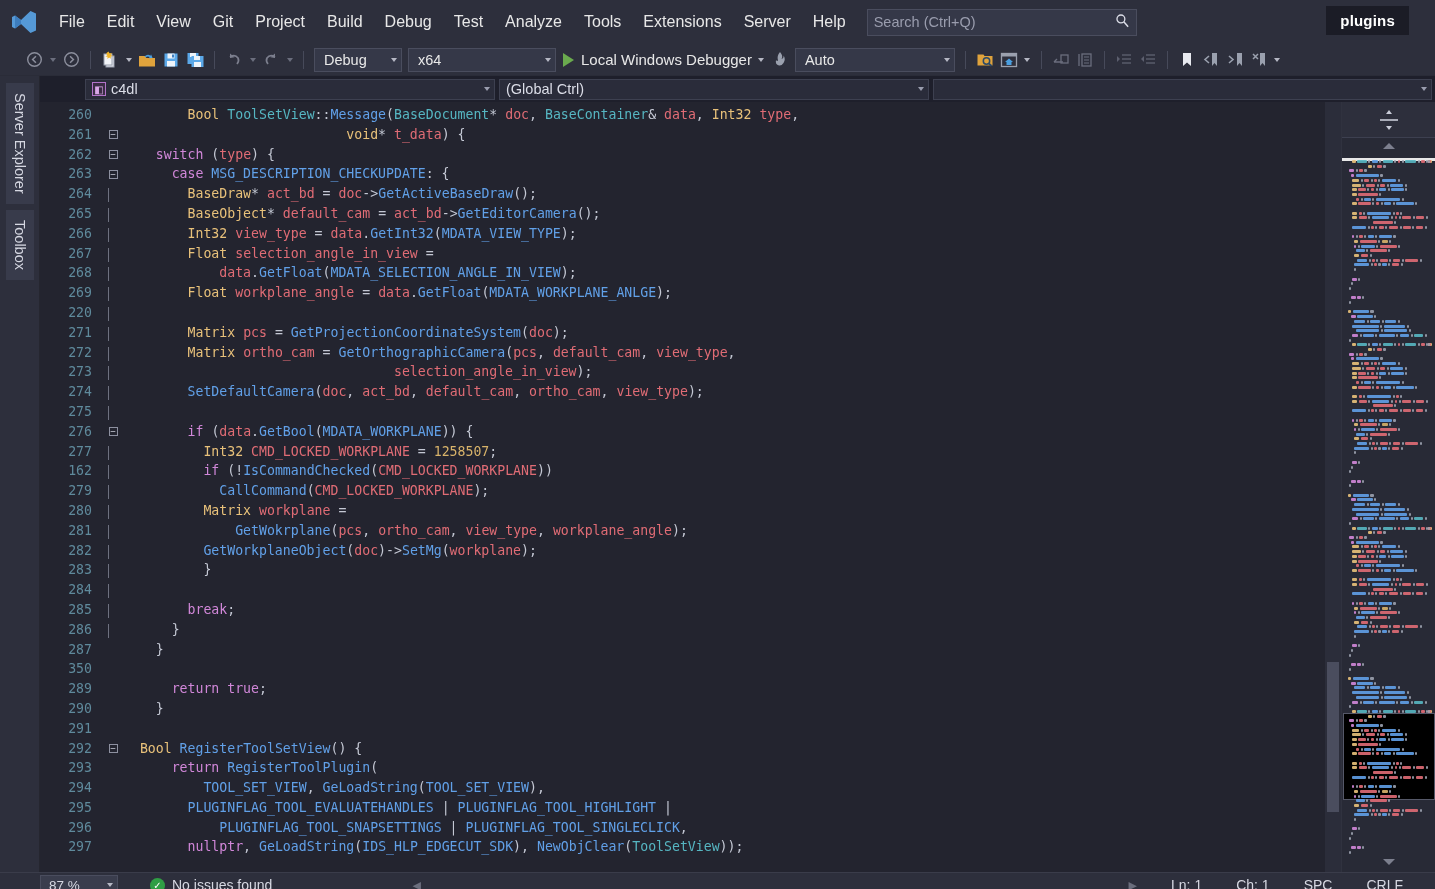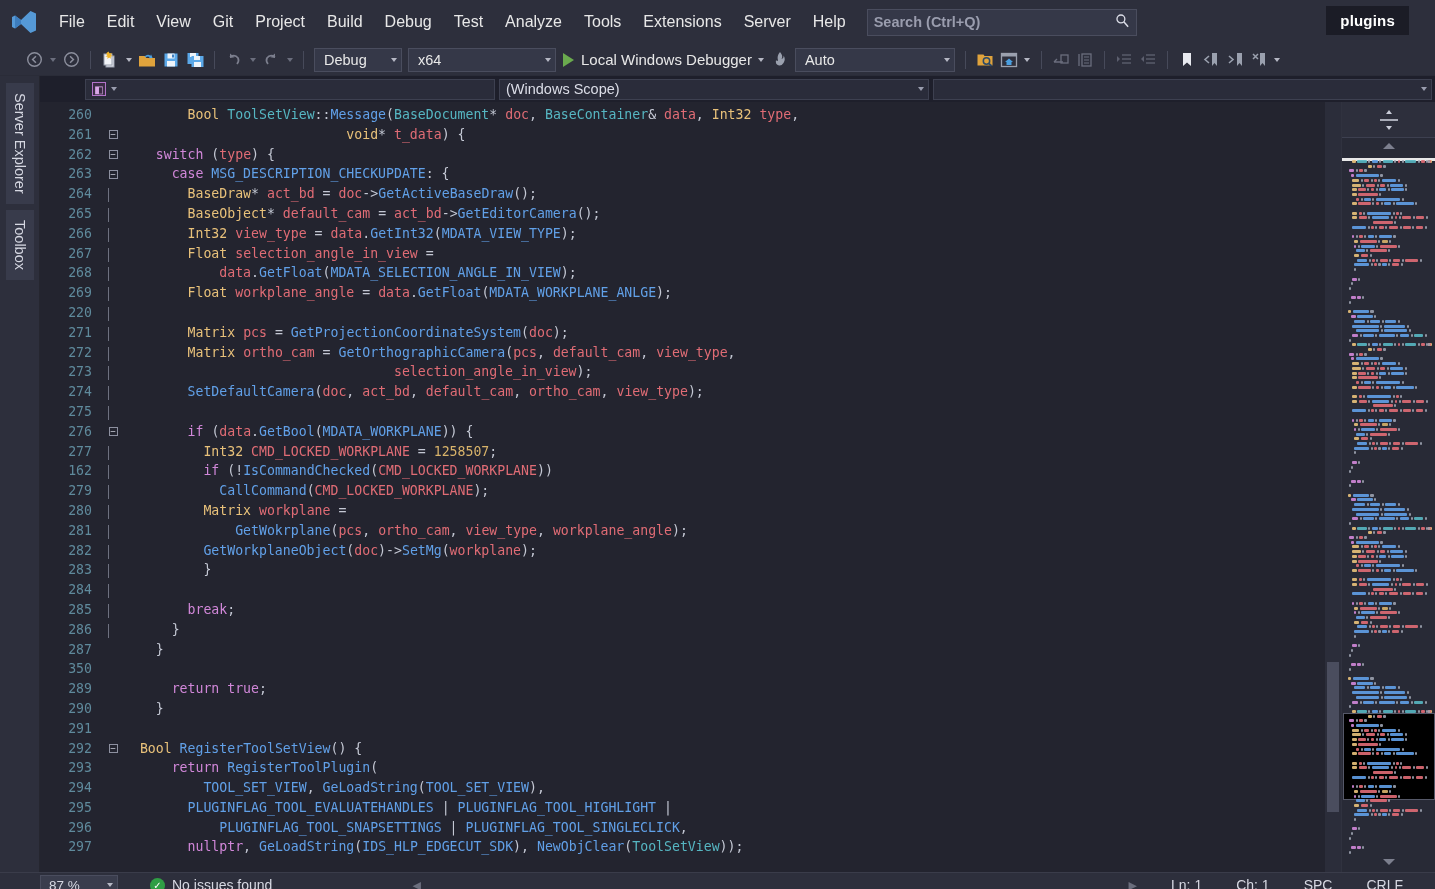--- a/index.html
+++ b/index.html
@@ -20,21 +20,21 @@
   .menu-item {
     padding: 5px 11px; font-size: 16px; color: #e8e8e8;
     white-space: nowrap; cursor: default;
   }
   .search-box {
     margin-left: 10px; width: 270px; height: 27px;
     background: #353848; border: 1px solid #4a4d5e;
     display: flex; align-items: center; padding: 0 6px;
     position: relative;
   }
-  .search-box .ph { font-size: 14.5px; color: #9a9dae; flex: 1; font-weight: bold; }
+  .search-box .ph { font-size: 14.5px; color: #9a9dae; flex: 1; }
   .plugins-btn {
     position: absolute; right: 26px; top: 6px;
     background: #1b1c26; color: #ffffff;
     font-size: 15px; font-weight: bold;
     padding: 6px 14px; letter-spacing: .2px;
   }
   
   .toolbar {
     height: 32px; background: #2d2f3c;
     display: flex; align-items: center; padding-left: 22px;
@@ -372,24 +372,25 @@
     <div class="vtab">Server Explorer</div>
     <div class="vtab">Toolbox</div>
   </div>
 
   <div class="editorcol">
 
 
     <div class="navbar">
       <div class="navcombo nav1">
         <span class="cls-glyph">◧</span>
+        <span class="ntext">c4dl</span>
         <span class="ncar"></span>
       </div>
       <div class="navcombo nav2">
-        <span class="ntext">(Windows Scope)</span>
+        <span class="ntext">(Global Ctrl)</span>
         <span class="ncar"></span>
       </div>
       <div class="navcombo nav3">
         <span class="ntext"></span>
         <span class="ncar"></span>
       </div>
     </div>
 
     <div class="codewrap">
       <div class="codearea">

